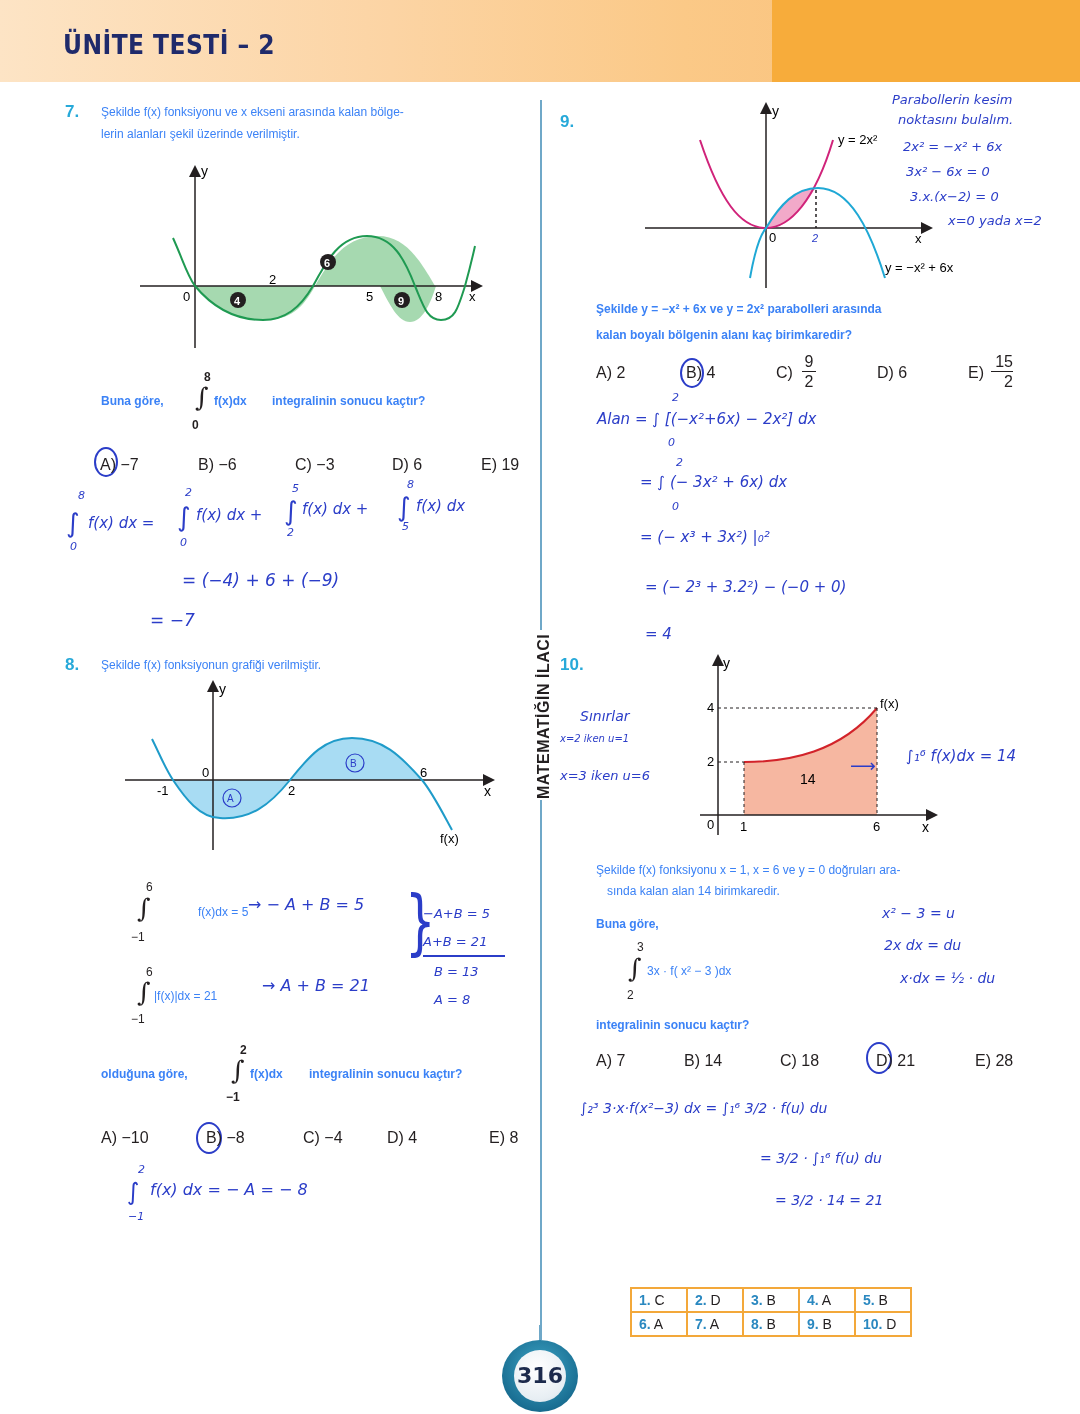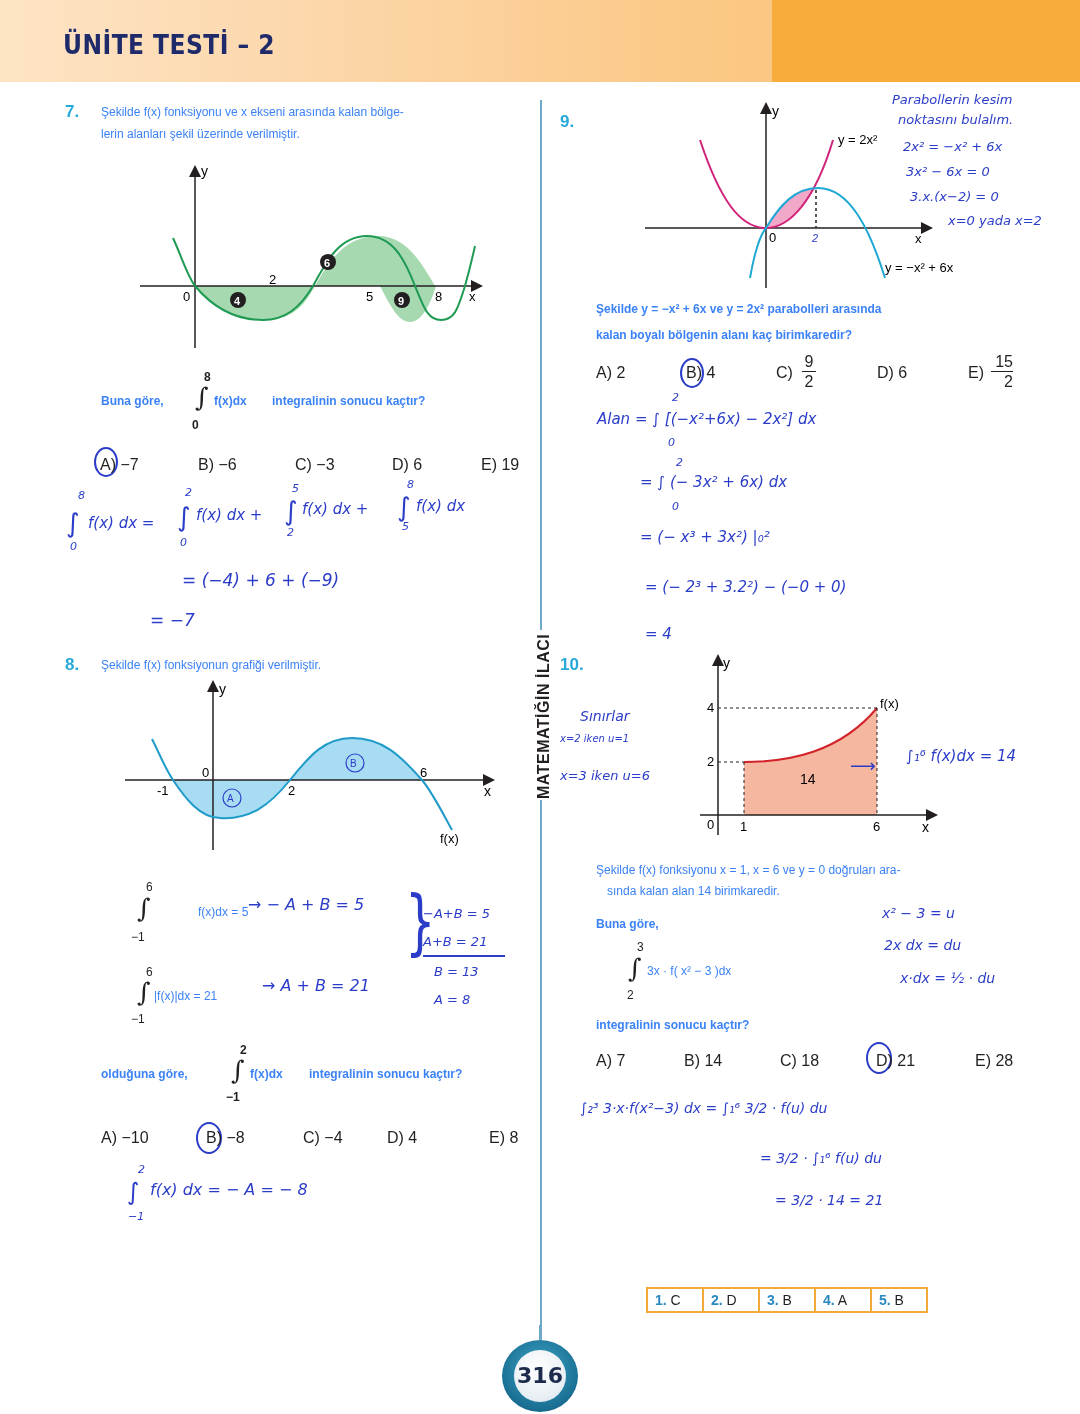--- a/index.html
+++ b/index.html
@@ -23,21 +23,21 @@
   .bold { font-weight: bold; }
   .hand { position: absolute; font-family: "DejaVu Sans", sans-serif; color: #2b3dc8; font-size: 15px; font-style: italic; white-space: nowrap; }
   .opt { position: absolute; font-size: 16px; color: #231f20; white-space: nowrap; }
   .circle { position: absolute; border: 2px solid #2b3dc8; border-radius: 50%; }
   .int-sign { font-family: "DejaVu Serif", serif; font-size: 26px; }
   .lim { position: absolute; font-size: 12px; font-weight: bold; }
   .lim-n { position: absolute; font-size: 12px; }
 
   svg text { font-family: "Liberation Sans", sans-serif; }
 
-  .answer-table { position: absolute; left: 646px; top: 1287px; border-collapse: collapse; padding-left: 38px; }
+  .answer-table { position: absolute; left: 630px; top: 1287px; border-collapse: collapse; padding-left: 38px; }
   .answer-table td { border: 2px solid #f3a83a; width: 56px; height: 24px; font-size: 14px; padding-left: 7px; }
   .answer-table .n { color: #2a88c0; font-weight: bold; }
 
   .page-badge { position: absolute; left: 502px; top: 1340px; width: 76px; height: 72px; border-radius: 50%;
     background: radial-gradient(circle at 50% 40%, #3fa7c7 0%, #1a6f93 70%, #0f4f6b 100%); }
   .page-badge-inner { position: absolute; left: 12px; top: 10px; width: 52px; height: 52px; border-radius: 50%;
     background: radial-gradient(circle at 45% 35%, #ffffff 0%, #e7eef3 70%, #c9d6de 100%);
     font-size: 22px; font-weight: bold; color: #1c2a4c; text-align: center; line-height: 52px; font-family: "DejaVu Sans", sans-serif; }
   .page-line { position: absolute; left: 539px; top: 1325px; width: 2px; height: 18px; background: #6fa8c8; }
 </style>
@@ -342,19 +342,26 @@
 
 <table class="answer-table">
   <tbody>
       <tr>
     <td><span class="n">1.</span> <span>C</span></td>
     <td><span class="n">2.</span> <span>D</span></td>
     <td><span class="n">3.</span> <span>B</span></td>
     <td><span class="n">4.</span> <span>A</span></td>
     <td><span class="n">5.</span> <span>B</span></td>
   </tr>
+  <tr>
+    <td><span class="n">6.</span> <span>A</span></td>
+    <td><span class="n">7.</span> <span>A</span></td>
+    <td><span class="n">8.</span> <span>B</span></td>
+    <td><span class="n">9.</span> <span>B</span></td>
+    <td><span class="n">10.</span> <span>D</span></td>
+  </tr>
 </tbody>
   </table>
 
 <div class="page-line"></div>
 <div class="page-badge">
   <div class="page-badge-inner">316</div>
 </div>
 
 </body></html>

